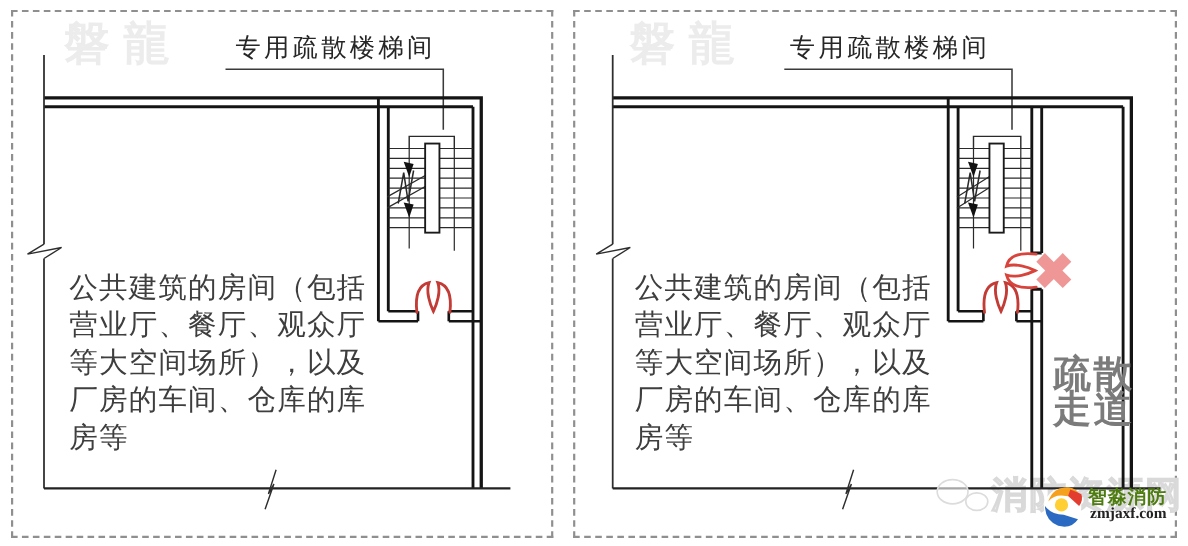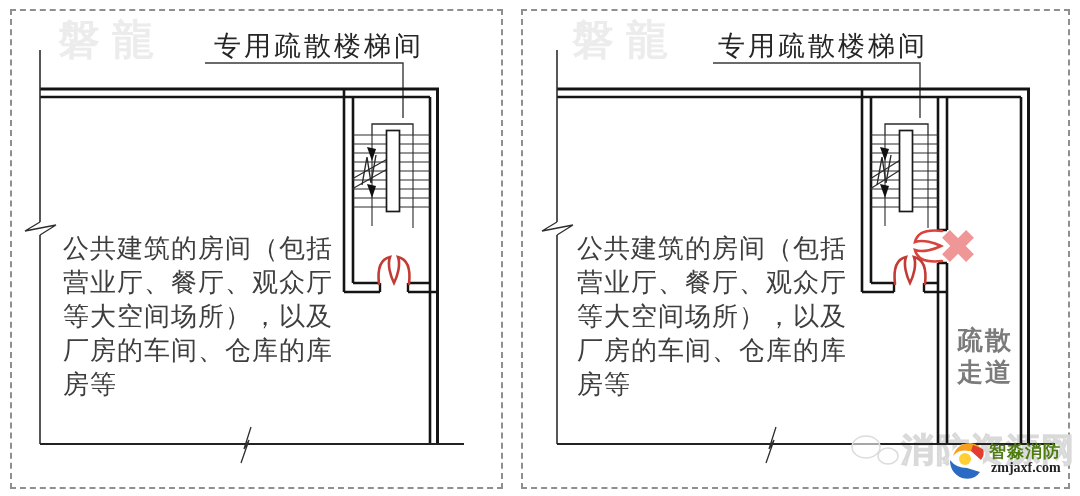--- a/index.html
+++ b/index.html
@@ -5,29 +5,29 @@
   html,body{margin:0;padding:0;background:#fff;}
   body{position:relative;width:1080px;height:496px;overflow:hidden;
        font-family:"Liberation Serif",serif;}
   .panel{position:absolute;top:9px;height:476px;border:2px dashed #8f8f8f;background:transparent;}
   #panel-left{left:10px;width:489px;}
   #panel-right{left:521px;width:545px;}
   .big-watermark{position:absolute;top:12px;font-size:42px;font-weight:bold;
        color:#ececec;letter-spacing:12px;white-space:nowrap;}
   #wm1{left:58px;}
   #wm2{left:572px;}
-  .stair-label{position:absolute;top:28px;font-size:27px;color:#262626;
+  .stair-label{position:absolute;top:28px;font-size:23px;color:#262626;
        letter-spacing:3px;white-space:nowrap;}
   #stair-label-1{left:214px;}
   #stair-label-2{left:718px;}
-  .room-text{position:absolute;top:232px;font-size:26px;line-height:34px;
+  .room-text{position:absolute;top:245px;font-size:26px;line-height:34px;
        color:#3e3e3e;letter-spacing:1px;white-space:pre-line;}
   #room-text-1{left:63px;}
   #room-text-2{left:577px;}
-  .corridor-label{position:absolute;left:957px;top:325px;font-size:26px;line-height:32px;
+  .corridor-label{position:absolute;left:957px;top:325px;font-size:35px;line-height:32px;
        color:#7b7b7b;letter-spacing:2px;white-space:pre-line;font-weight:bold;}
   .faint-brand{position:absolute;left:901px;top:428px;font-size:33px;font-weight:bold;
        letter-spacing:2px;color:#f5f5f5;-webkit-text-stroke:1.2px #d9d9d9;white-space:nowrap;}
   svg.plan{position:absolute;left:0;top:0;}
   .brand-name{position:absolute;left:989px;top:440px;font-size:17px;font-weight:bold;
        color:#4d7c0f;letter-spacing:1px;white-space:nowrap;font-family:"Liberation Sans",sans-serif;}
   .brand-url{position:absolute;left:991px;top:460px;font-size:14px;font-weight:bold;
        color:#222;white-space:nowrap;font-family:Liberation Serif, serif;}
 </style>
 </head>

